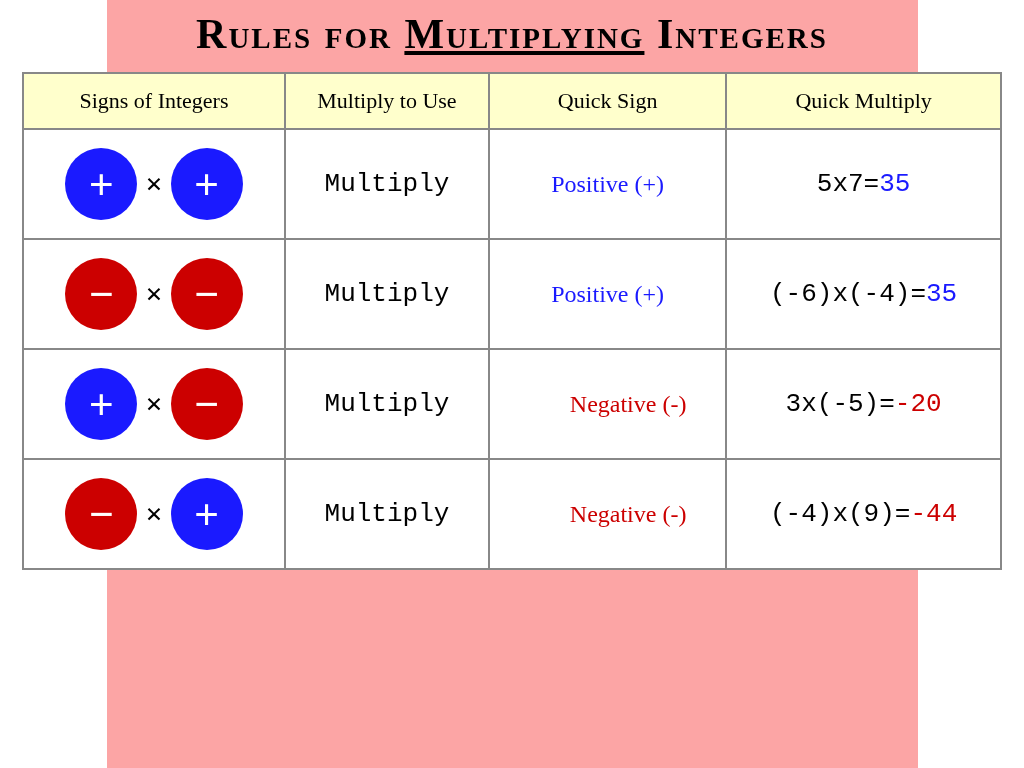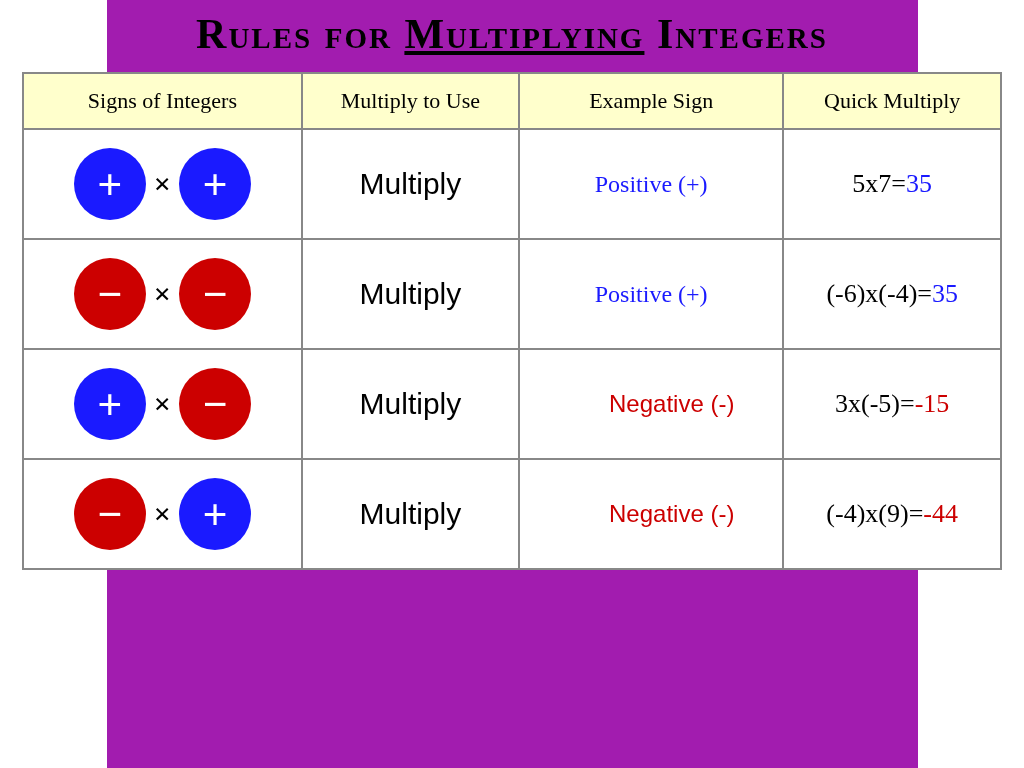--- a/index.html
+++ b/index.html
@@ -15,21 +15,21 @@
       justify-content: center;
       align-items: center;
       width: 1024px;
       height: 768px;
       overflow: hidden;
     }
 
     .page-container {
       width: 811px;
       height: 768px;
-      background: #a21caf;
+      background: #fca5a5;
       display: flex;
       flex-direction: column;
       align-items: center;
       padding: 10px 20px;
     }
 
     .main-title {
       font-size: 42px;
       font-family: 'Georgia', serif;
       font-variant: small-caps;
@@ -96,42 +96,42 @@
       background-color: #cc0000;
     }
 
     .times-sign {
       font-size: 30px;
       color: #000;
       font-weight: bold;
     }
 
     .operation-text {
-      font-size: 30px;
+      font-size: 26px;
       color: #000;
-      font-family: Liberation Sans, sans-serif;
+      font-family: Liberation Mono, monospace;
     }
 
     .answer-positive {
       font-size: 24px;
       color: #1a1aff;
       font-family: 'Comic Sans MS', 'Chalkboard SE', cursive;
       margin-top: 20px;
     }
 
     .answer-negative {
       font-size: 24px;
       color: #cc0000;
-      font-family: Liberation Sans, sans-serif;
+      font-family: Liberation Serif, serif;
       margin-left: 41px;
     }
 
     .example-text {
       font-size: 26px;
-      font-family: Liberation Serif, serif;
+      font-family: Liberation Mono, monospace;
       color: #000;
     }
 
     .example-result-blue {
       color: #1a1aff;
     }
 
     .example-result-red {
       color: #cc0000;
     }
@@ -146,21 +146,21 @@
 <div class="page-container">
   <h1 class="main-title">
     Rules for <span class="underline">Multiplying</span> Integers
   </h1>
 
   <table class="rules-table">
     <thead>
       <tr>
         <th>Signs of Integers</th>
         <th>Multiply to Use</th>
-        <th>Example Sign</th>
+        <th>Quick Sign</th>
         <th>Quick Multiply</th>
       </tr>
     </thead>
     <tbody id="table-body">
     <tr class="row-height">
           <td>
             <div class="signs-cell">
               <div class="circle circle-blue">+</div>
               <span class="times-sign">×</span>
               <div class="circle circle-blue">+</div>
@@ -185,21 +185,21 @@
         <tr class="row-height">
           <td>
             <div class="signs-cell">
               <div class="circle circle-blue">+</div>
               <span class="times-sign">×</span>
               <div class="circle circle-red">−</div>
             </div>
           </td>
           <td><span class="operation-text">Multiply</span></td>
           <td><span class="answer-negative">Negative (-)</span></td>
-          <td><span class="example-text">3x(-5)=<span class="example-result-red">-15</span></span></td>
+          <td><span class="example-text">3x(-5)=<span class="example-result-red">-20</span></span></td>
         </tr>
         <tr class="row-height">
           <td>
             <div class="signs-cell">
               <div class="circle circle-red">−</div>
               <span class="times-sign">×</span>
               <div class="circle circle-blue">+</div>
             </div>
           </td>
           <td><span class="operation-text">Multiply</span></td>

